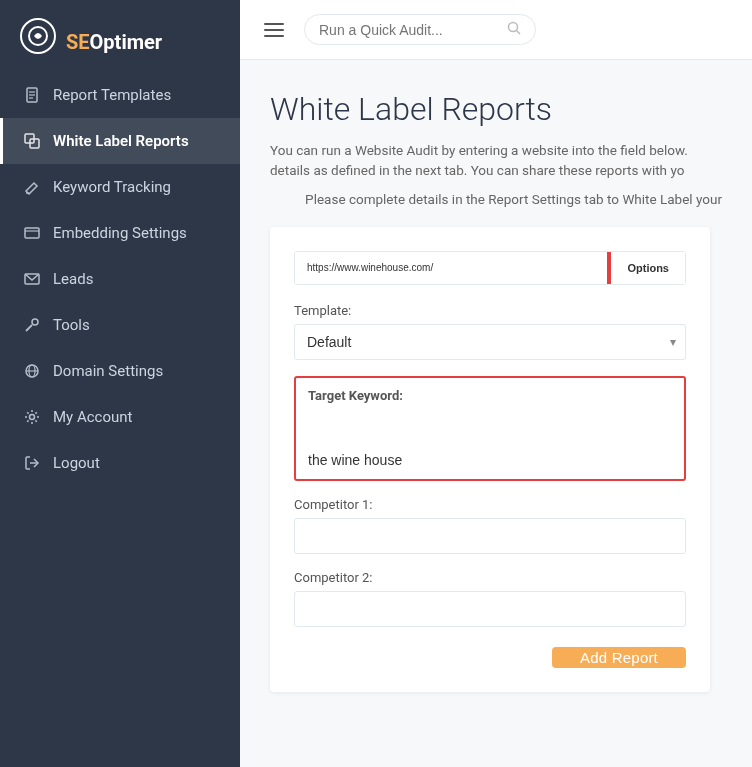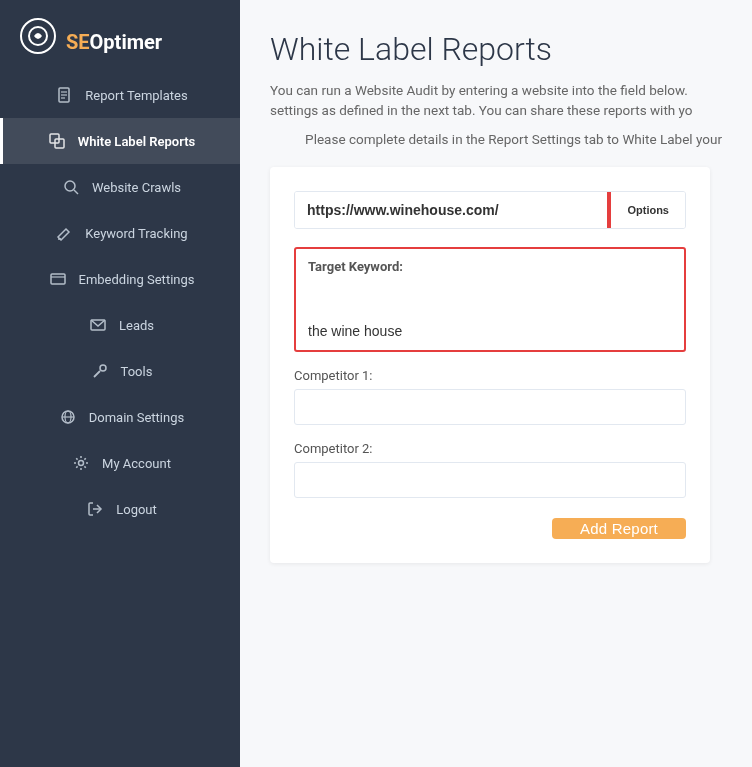--- a/index.html
+++ b/index.html
@@ -39,26 +39,25 @@
     }
     .logo-text span { color: #f6ad55; }
 
     .sidebar-nav { display: flex; flex-direction: column; flex: 1; }
     .nav-item {
       display: flex;
       align-items: center;
       gap: 12px;
       padding: 14px 20px;
       color: #cbd5e0;
-      font-size: 13px;
+      font-size: 15px;
       cursor: pointer;
       text-decoration: none;
       border-left: 3px solid transparent;
       transition: background 0.15s;
-      justify-content: center;
     }
     .nav-item.active {
       background: rgba(255,255,255,0.1);
       color: #fff;
       font-weight: 600;
       border-left: 3px solid #fff;
     }
     .nav-icon {
       width: 18px;
       height: 18px;
@@ -162,23 +161,22 @@
       border: 1px solid #e2e8f0;
       border-radius: 3px;
       margin-bottom: 18px;
       overflow: hidden;
     }
     .url-input {
       flex: 1;
       padding: 10px 12px;
       border: none;
       outline: none;
-      font-size: 14px;
+      font-size: 10px;
       color: #333;
-      font-weight: bold;
     }
     .options-btn {
       background: #fff;
       border: none;
       border-left: 2px solid #e53e3e;
       outline: 2px solid #e53e3e;
       padding: 10px 16px;
       font-size: 11px;
       color: #333;
       cursor: pointer;
@@ -293,29 +291,20 @@
     <div class="nav-item active">
       <span class="nav-icon">
         <svg width="16" height="16" viewBox="0 0 16 16" fill="none">
           <rect x="1" y="1" width="9" height="9" rx="1" stroke="currentColor" stroke-width="1.5"></rect>
           <rect x="6" y="6" width="9" height="9" rx="1" stroke="currentColor" stroke-width="1.5"></rect>
         </svg>
       </span>
       <span>White Label Reports</span>
     </div>
 
-    <div class="nav-item">
-      <span class="nav-icon">
-        <svg width="16" height="16" viewBox="0 0 16 16" fill="none">
-          <circle cx="7" cy="7" r="5" stroke="currentColor" stroke-width="1.5"></circle>
-          <line x1="11" y1="11" x2="15" y2="15" stroke="currentColor" stroke-width="1.5"></line>
-        </svg>
-      </span>
-      <span>Website Crawls</span>
-    </div>
 
     <div class="nav-item">
       <span class="nav-icon">
         <svg width="16" height="16" viewBox="0 0 16 16" fill="none">
           <path d="M2 12 L10 4 L13 7 L5 15 Z" stroke="currentColor" stroke-width="1.5" fill="none"></path>
           <line x1="2" y1="14" x2="5" y2="14" stroke="currentColor" stroke-width="1.5"></line>
         </svg>
       </span>
       <span>Keyword Tracking</span>
     </div>
@@ -379,33 +368,60 @@
           <line x1="14" y1="8" x2="6" y2="8" stroke="currentColor" stroke-width="1.5"></line>
         </svg>
       </span>
       <span>Logout</span>
     </div>
   </div>
 </nav>
 
 <div class="main">
 
+  <div class="topbar">
+    <button class="hamburger-btn">
+      <span></span>
+      <span></span>
+      <span></span>
+    </button>
+    <div class="search-bar">
+      <input type="text" placeholder="Run a Quick Audit..." style="">
+      <span class="search-icon-svg">
+        <svg width="14" height="14" viewBox="0 0 14 14" fill="none">
+          <circle cx="6" cy="6" r="4.5" stroke="#bbb" stroke-width="1.5"></circle>
+          <line x1="9.5" y1="9.5" x2="13" y2="13" stroke="#bbb" stroke-width="1.5"></line>
+        </svg>
+      </span>
+    </div>
+  </div>
 
   <div class="content">
     <h1 class="page-title">White Label Reports</h1>
-    <p class="page-desc">You can run a Website Audit by entering a website into the field below. settings as defined in the next tab. You can share these reports with yo</p>
+    <p class="page-desc">You can run a Website Audit by entering a website into the field below. details as defined in the next tab. You can share these reports with yo</p>
     <p class="page-note">Please complete details in the Report Settings tab to White Label your</p>
 
     <div class="form-card">
 
       <div class="url-row">
         <input class="url-input" type="text" value="https://www.winehouse.com/" style="">
         <button class="options-btn">Options</button>
       </div>
 
+      <div class="field-group">
+        <label class="field-label">Template:</label>
+        <div class="select-wrap">
+          <select class="form-select">
+            <option value="default">Default</option>
+            <option value="custom1">Custom 1</option>
+            <option value="custom2">Custom 2</option>
+          </select>
+          <span class="select-arrow">▾</span>
+        </div>
+      </div>
 
       <div class="target-keyword-group">
         <label class="field-label">Target Keyword:</label>
         <input type="text" value="the wine house" style="">
       </div>
 
       <div class="field-group">
         <label class="field-label">Competitor 1:</label>
         <input class="form-input" type="text" value="" style="">
       </div>

